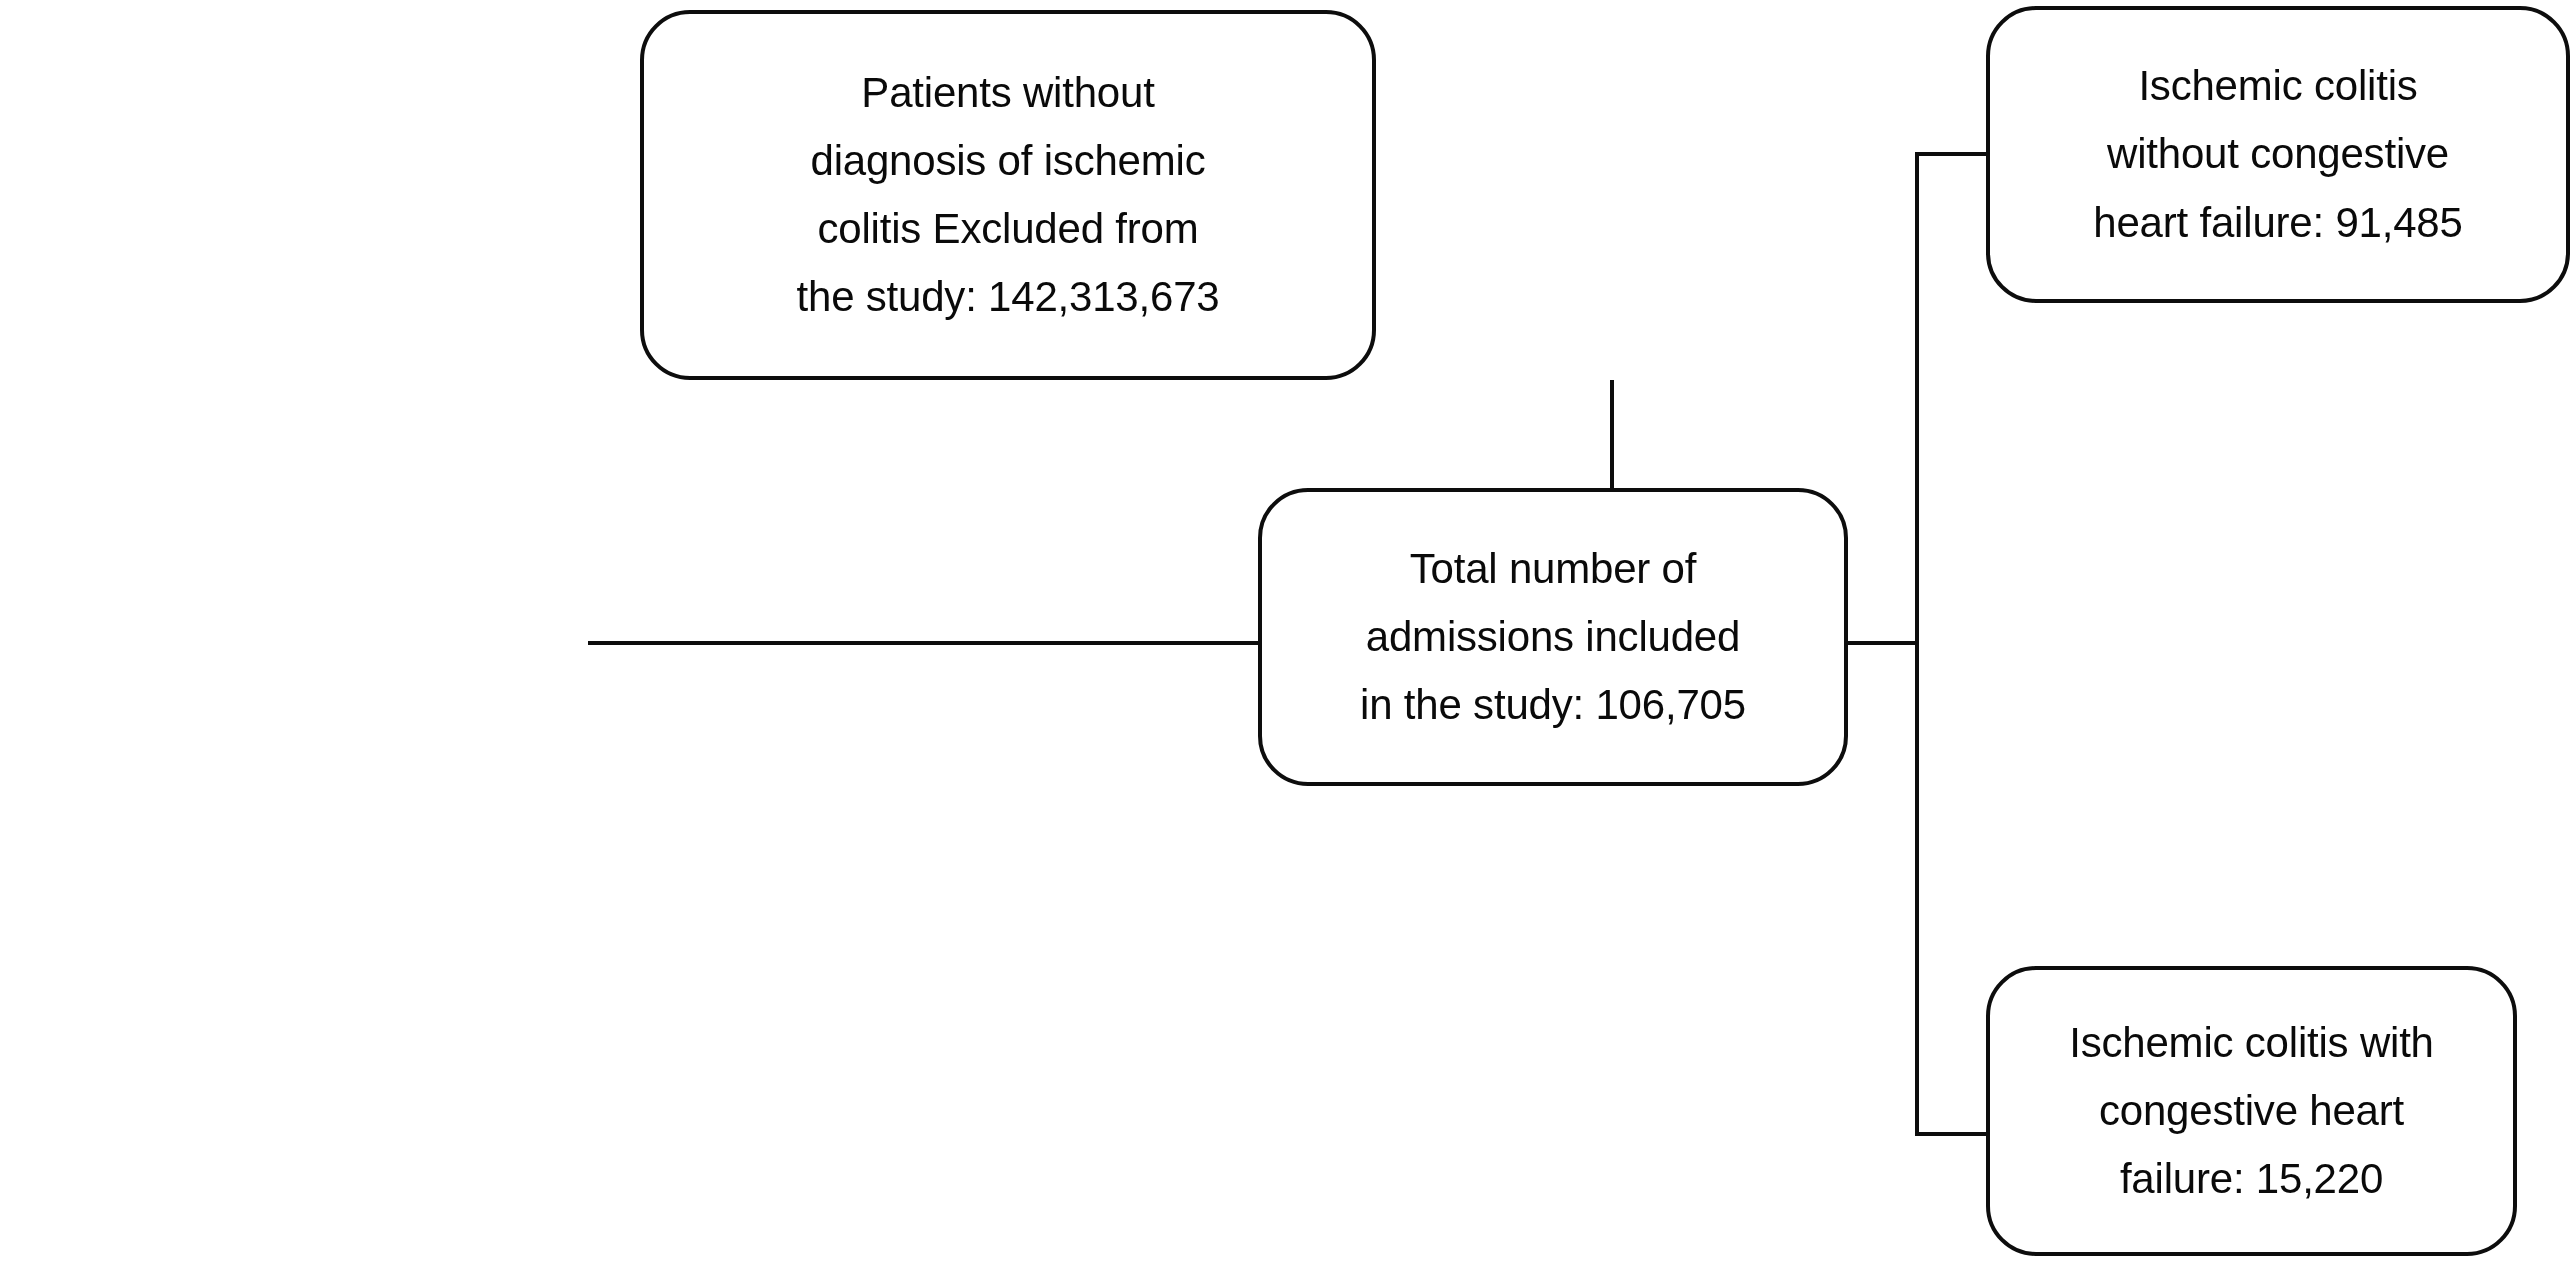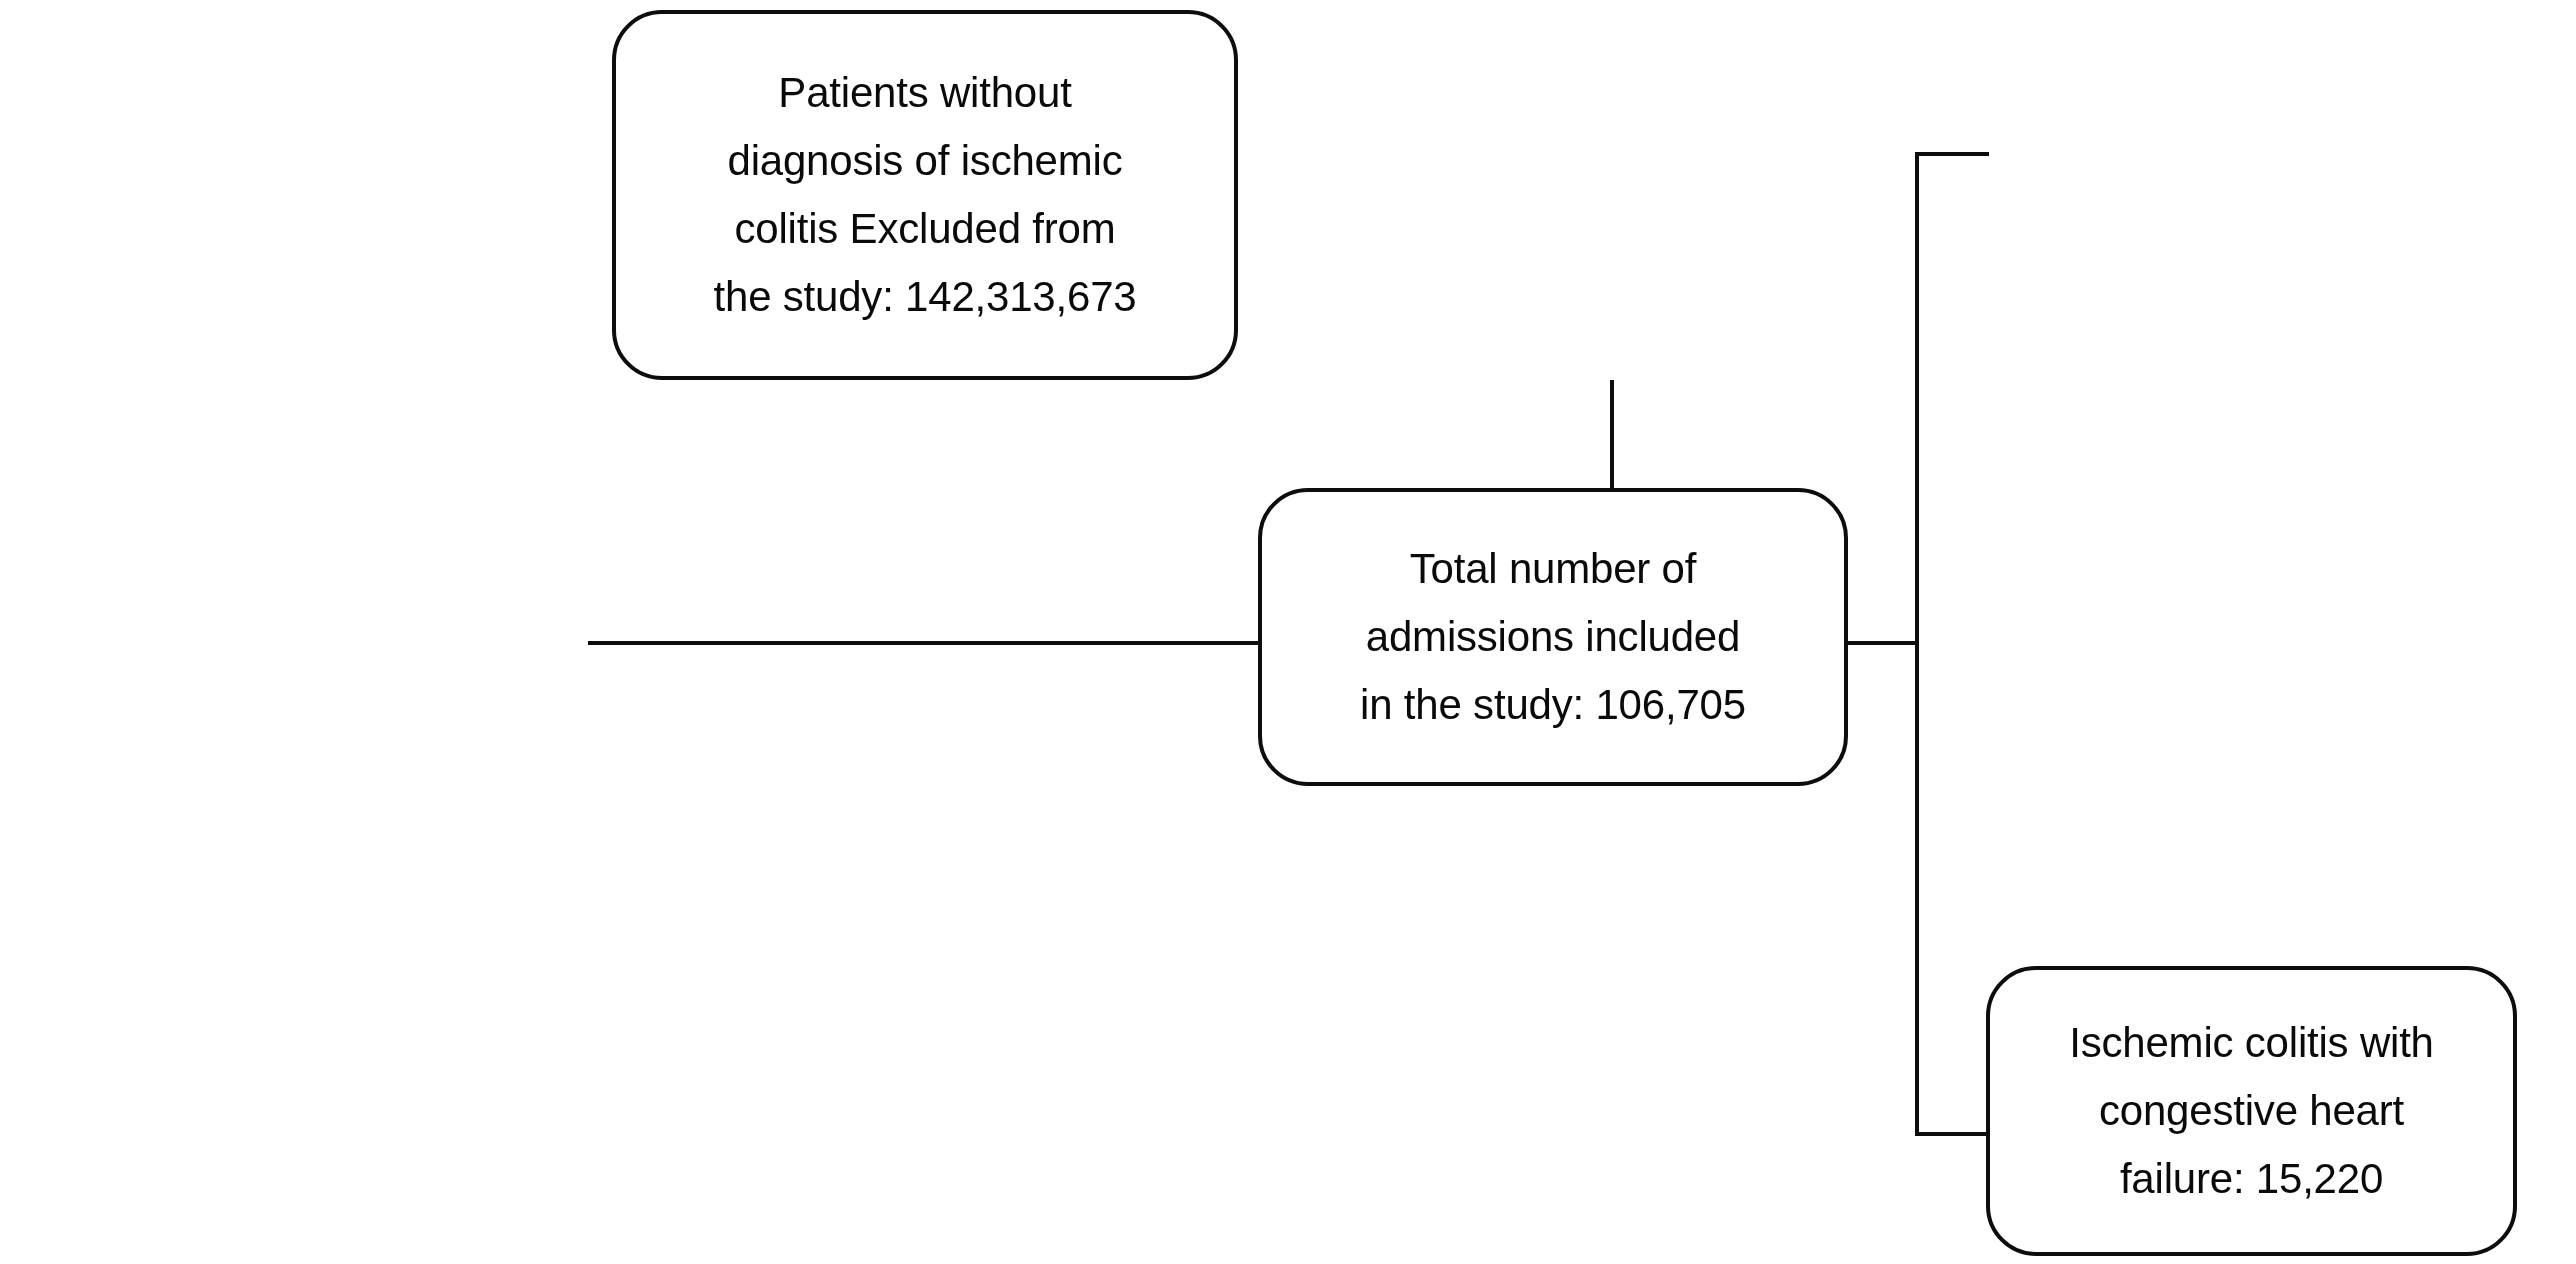--- a/index.html
+++ b/index.html
@@ -34,22 +34,22 @@
     color: #0a0a0a;
     font-size: 42px;
     line-height: 1.62;
     font-weight: 400;
     letter-spacing: -0.2px;
     padding: 0 22px;
     white-space: pre-line;
   }
   
   #node-excluded {
-    left: 612px;  top: 10.3px;
-    width: 626px; height: 370px;
+    left: 640px;  top: 10.3px;
+    width: 736px; height: 370px;
   }
   #node-total-population {
     left: 5.2px;    top: 488px;
     width: 583px; height: 288px;
   }
   #node-included {
     left: 1258px; top: 488px;
     width: 590px; height: 298px;
   }
   #node-without-chf {
@@ -118,20 +118,25 @@
 the study: 142,313,673</div>
   </div>
 
 
   <div class="node" id="node-included">
     <div class="node-text">Total number of
 admissions included
 in the study: 106,705</div>
   </div>
 
+  <div class="node" id="node-without-chf">
+    <div class="node-text">Ischemic colitis
+without congestive
+heart failure: 91,485</div>
+  </div>
 
   <div class="node" id="node-with-chf">
     <div class="node-text">Ischemic colitis with
 congestive heart
 failure: 15,220</div>
   </div>
 
 </div>
 
 

